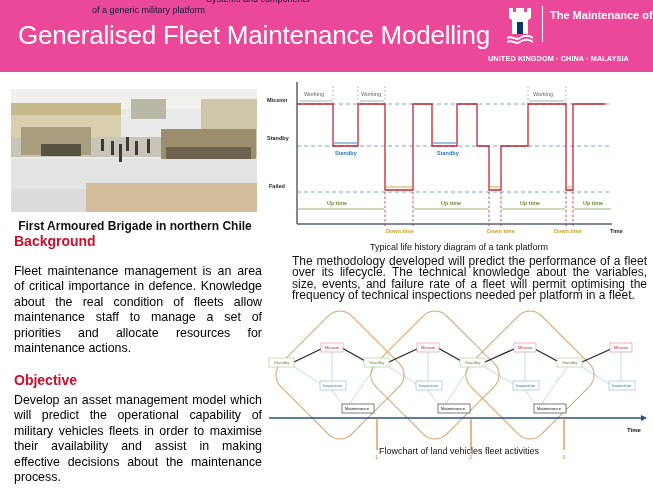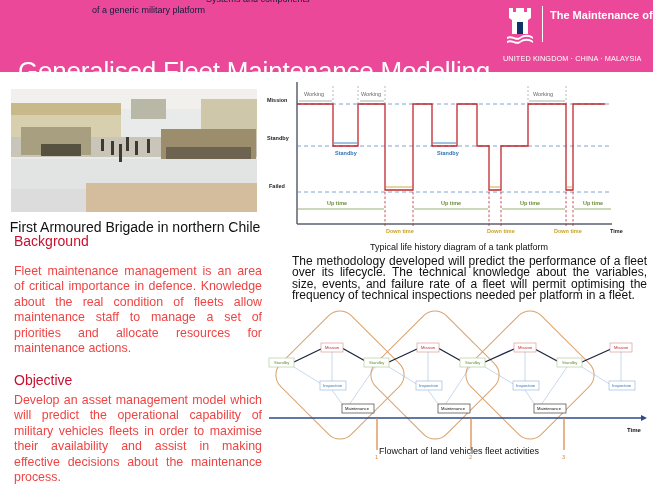--- a/index.html
+++ b/index.html
@@ -1,30 +1,30 @@
 <!DOCTYPE html>
 <html><head>
 <meta charset="utf-8">
 <style>
   html, body { margin:0; padding:0; }
   body { width:653px; height:489px; background:#ffffff; position:relative; overflow:hidden; font-family:"Liberation Sans", sans-serif; }
   .header { position:absolute; left:0; top:0; width:653px; height:72px; background:#ec4899; overflow:hidden; }
   .ghost1 { position:absolute; left:206px; top:-6px; font-size:9px; color:#0a1e3a; white-space:nowrap; }
   .ghost2 { position:absolute; left:92px; top:5px; font-size:9px; color:#0a1e3a; white-space:nowrap; }
-  .title { position:absolute; left:18px; top:20px; font-size:26px; color:#ffffff; white-space:nowrap; letter-spacing:-0.2px;margin-top:36px; }
+  .title { position:absolute; left:18px; top:20px; font-size:26px; color:#ffffff; white-space:nowrap; letter-spacing:-0.2px; }
   .logo-castle { position:absolute; left:505px; top:6px; width:30px; height:38px; }
   .logo-sep { position:absolute; left:542px; top:6px; width:1px; height:36px; background:#ffffff; }
   .logo-t1 { position:absolute; left:550px; top:9px; font-size:11px; font-weight:bold; color:#fff; white-space:nowrap; }
   .logo-t2 { position:absolute; left:549px; top:21px; font-size:19px; font-weight:bold; color:#fff; white-space:nowrap; }
-  .logo-t3 { position:absolute; left:503px; top:54px; font-size:7.3px; color:#fff; white-space:nowrap; letter-spacing:0.1px; }
+  .logo-t3 { position:absolute; left:488px; top:54px; font-size:7.3px; color:#fff; white-space:nowrap; letter-spacing:0.1px;font-weight:bold; }
 
   .photo { position:absolute; left:11px; top:89px; width:246px; height:123px; overflow:hidden; }
-  .caption-photo { position:absolute; left:0; width:270px; top:219px; text-align:center; font-size:14px; color:#111; }
-  .h-red { position:absolute; font-weight:normal; font-size:14px; color:#c8102e; }
-  .body-text { position:absolute; left:14px; width:248px; font-size:12.4px; line-height:15.4px; color:#ef4444; text-align:justify; }
+  .caption-photo { position:absolute; left:0; width:270px; top:219px; text-align:center; font-size:12px; color:#111;font-weight:bold; }
+  .h-red { position:absolute; font-weight:bold; font-size:14px; color:#c8102e; }
+  .body-text { position:absolute; left:14px; width:248px; font-size:12.4px; line-height:15.4px; color:#000000; text-align:justify; }
 
   .lh-chart { position:absolute; left:265px; top:80px; width:388px; height:160px; }
   .caption-lh { position:absolute; left:265px; width:388px; top:242px; text-align:center; font-size:9px; color:#111; }
   .method-text { position:absolute; left:292px; top:256px; width:355px; font-size:12px; line-height:11.3px; color:#111; text-align:justify; }
   .flow { position:absolute; left:265px; top:310px; width:388px; height:150px; }
   .caption-flow { position:absolute; left:265px; width:388px; top:446px; text-align:center; font-size:9px; color:#111; }
 </style>
 </head>
 <body>
 

